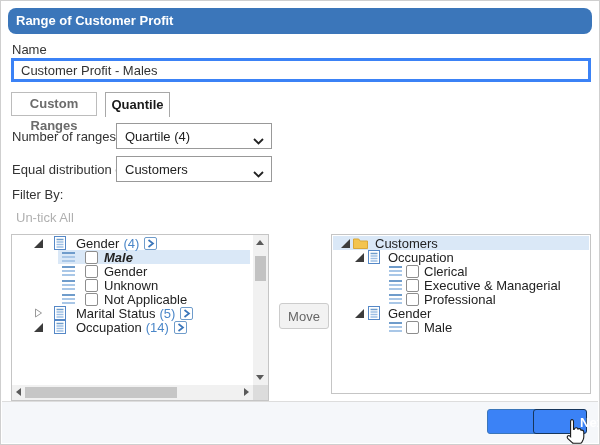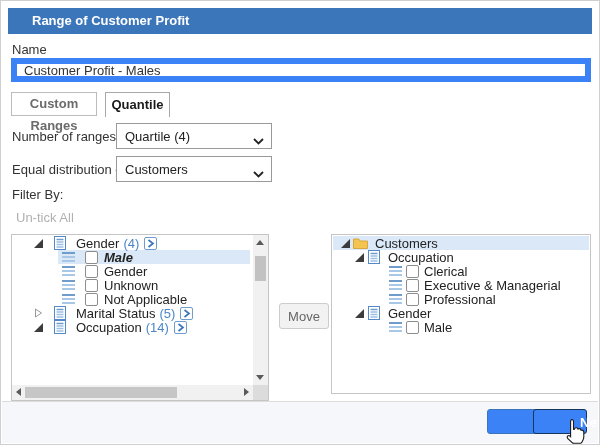--- a/index.html
+++ b/index.html
@@ -5,26 +5,26 @@
   html,body{margin:0;padding:0;background:#fff;}
   .dialog{
     position:relative;width:600px;height:445px;box-sizing:border-box;
     background:#fff;border:1px solid #cfcfcf;
     font-family:"Liberation Sans",sans-serif;font-size:13px;color:#333;
     overflow:hidden;
   }
   .titlebar{
     position:absolute;left:7px;top:7px;right:7px;height:26px;
     background:#3b76ba;color:#fff;font-weight:bold;line-height:26px;
-    padding-left:24px;box-sizing:border-box;
+    padding-left:8px;box-sizing:border-box;border-radius:8px;
   }
   .name-label{position:absolute;left:11px;top:41px;}
   .name-input{
     position:absolute;left:10px;top:57px;width:580px;height:24px;
-    border:6px solid #3b82f6;box-sizing:border-box;padding:0 7px;
+    border:3px solid #3b82f6;box-sizing:border-box;padding:0 7px;
     font-family:inherit;font-size:13px;color:#333;background:#fff;
   }
   .tab{position:absolute;top:91px;box-sizing:border-box;text-align:center;
     font-weight:bold;background:#fff;cursor:default;}
   .tab-inactive{left:10px;width:86px;height:24px;border:1px solid #bcbcbc;
     color:#6b6b6b;line-height:22px;}
   .tab-active{left:104px;width:65px;height:25px;border:1px solid #a8a8a8;
     border-bottom:none;color:#1a1a1a;line-height:24px;}
   .field-label{position:absolute;left:11px;}
   .fl1{top:128px;} .fl2{top:161px;}

